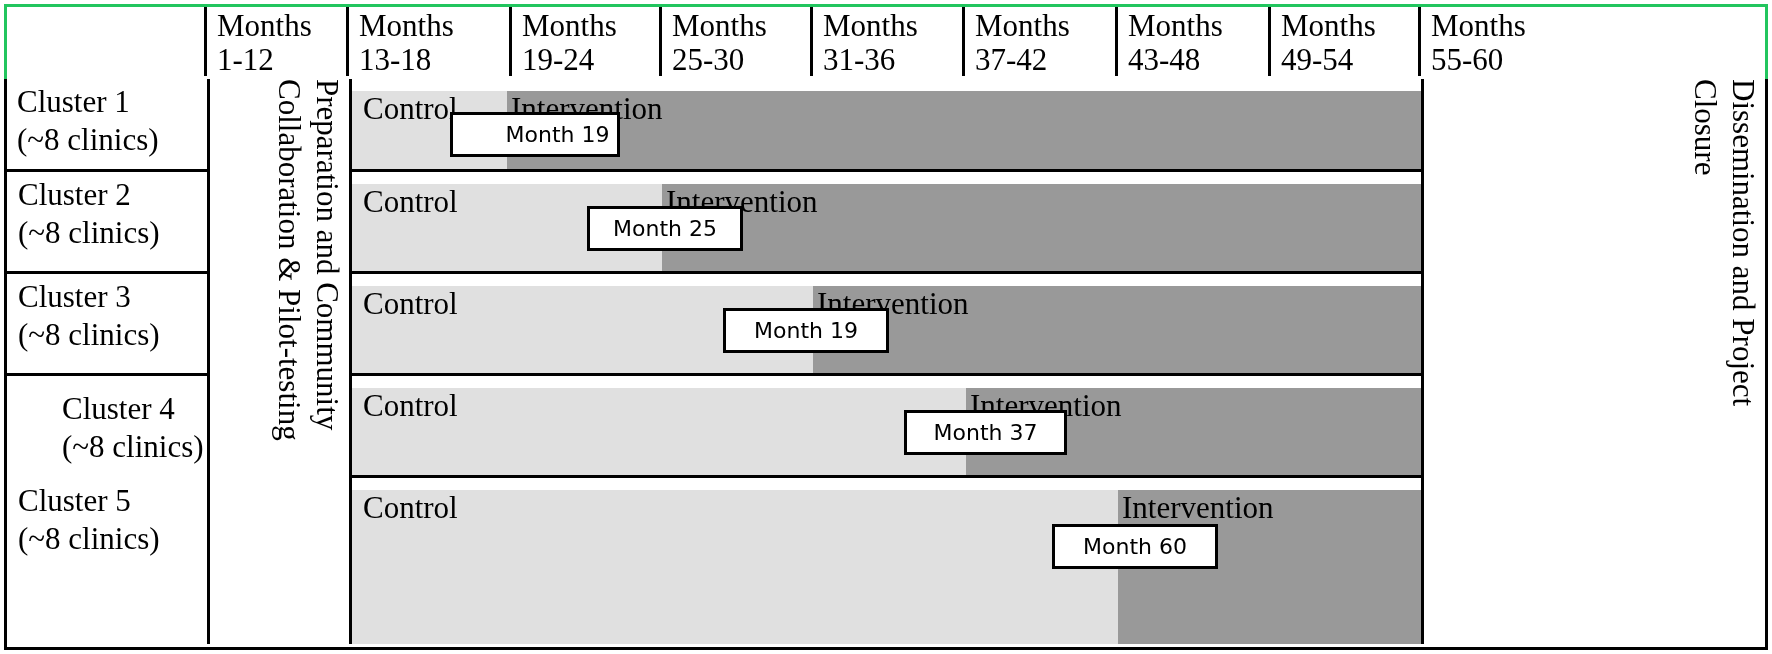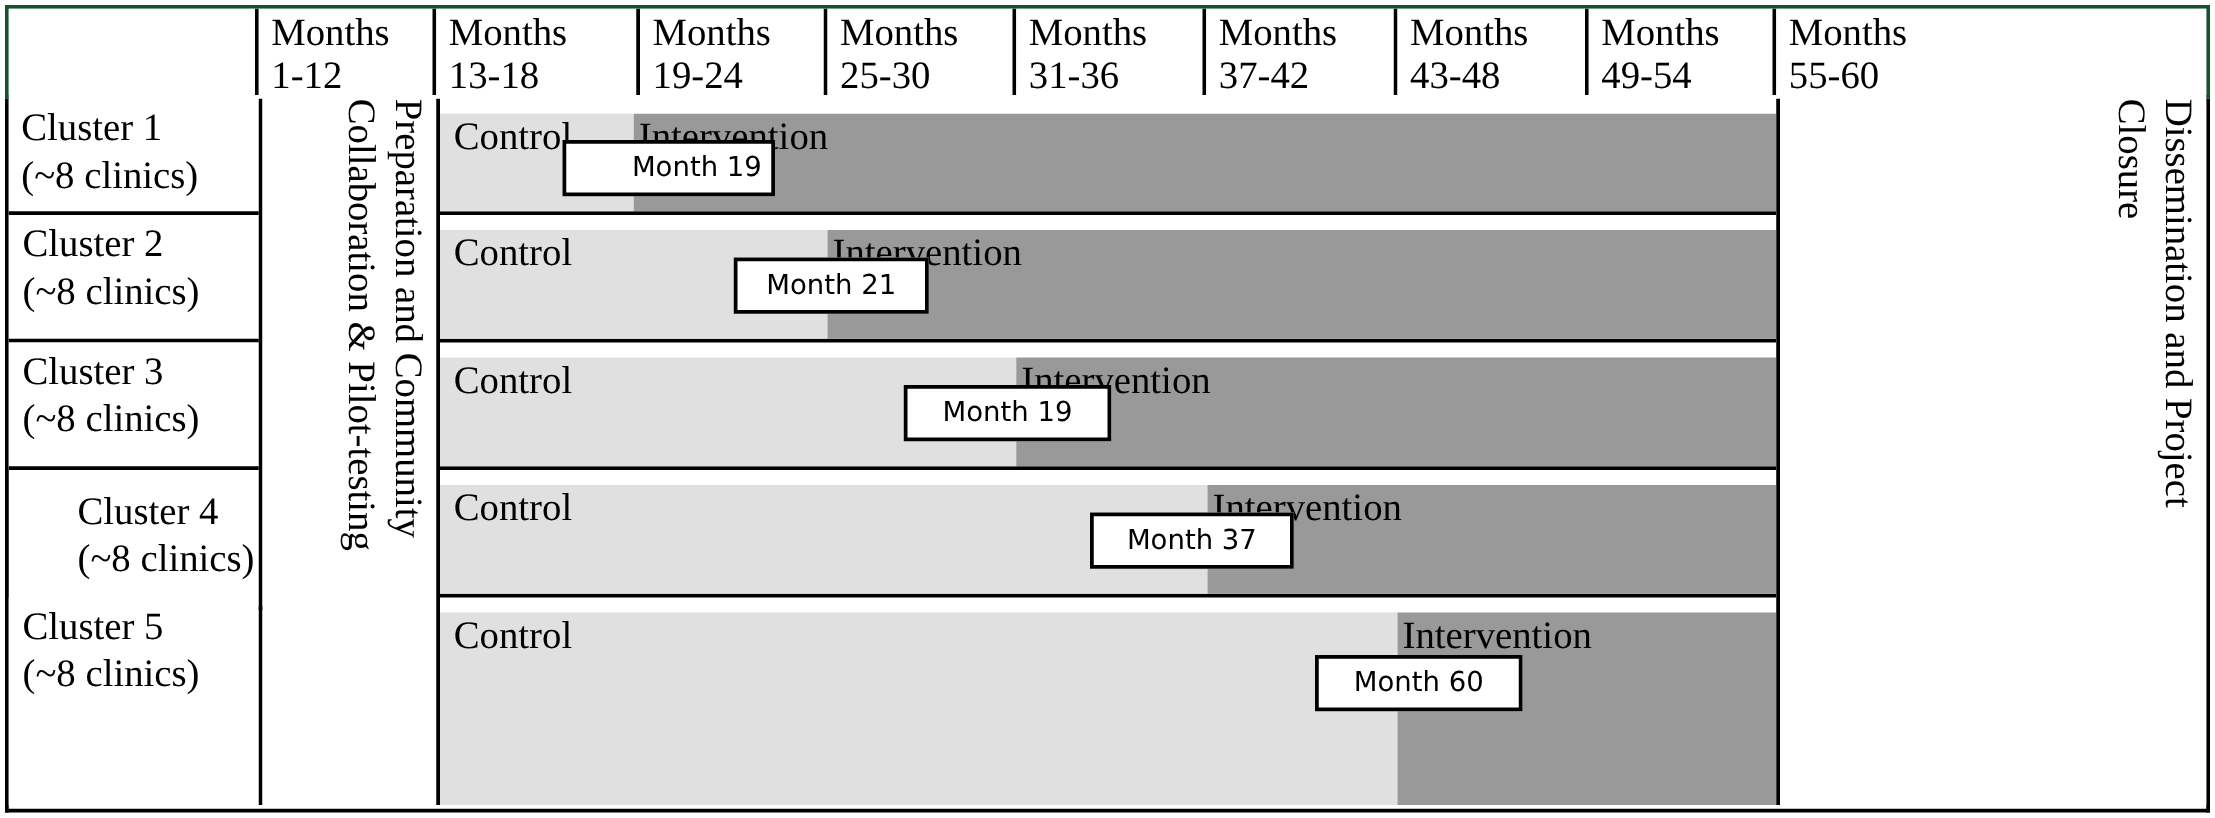--- a/index.html
+++ b/index.html
@@ -21,21 +21,21 @@
   }
 
   
   .header-band {
     position: absolute;
     left: 4px;
     top: 4px;
     width: 1764px;
     height: 97px;
     box-sizing: border-box;
-    border: 3px solid #14532d;
+    border: 3px solid #22c55e;
     background: #ffffff;
   }
   .hdr-cell {
     position: absolute;
     top: 0;
     height: 69px;
     box-sizing: border-box;
     background: #ffffff;
     border-right: 3px solid #000000;
     padding: 2px 0 0 10px;
@@ -223,41 +223,41 @@
         <div class="month-box" style="left:98px;top:33px;width:170px;height:45px;padding-left:45px;">Month 19</div>
       </div>
 
       <div class="sched-row" style="top:93px;height:102px;width:1069px;">
         <div class="seg seg-control" style="left:0px;width:310px;">
           <span class="seg-label">Control</span>
         </div>
         <div class="seg seg-intervention" style="left:310px;width:759px;">
           <span class="seg-label">Intervention</span>
         </div>
-        <div class="month-box" style="left:235px;top:34px;width:156px;height:45px;">Month 21</div>
+        <div class="month-box" style="left:235px;top:34px;width:156px;height:45px;">Month 25</div>
       </div>
 
       <div class="sched-row" style="top:195px;height:102px;width:1069px;">
         <div class="seg seg-control" style="left:0px;width:461px;">
           <span class="seg-label">Control</span>
         </div>
         <div class="seg seg-intervention" style="left:461px;width:608px;">
           <span class="seg-label">Intervention</span>
         </div>
         <div class="month-box" style="left:371px;top:34px;width:166px;height:45px;">Month 19</div>
       </div>
 
       <div class="sched-row" style="top:297px;height:102px;width:1069px;">
         <div class="seg seg-control" style="left:0px;width:614px;">
           <span class="seg-label">Control</span>
         </div>
         <div class="seg seg-intervention" style="left:614px;width:455px;">
           <span class="seg-label">Intervention</span>
         </div>
-        <div class="month-box" style="left:520px;top:34px;width:163px;height:45px;">Month 37</div>
+        <div class="month-box" style="left:552px;top:34px;width:163px;height:45px;">Month 37</div>
       </div>
 
       <div class="sched-row lastrow" style="top:399px;height:166px;width:1069px;">
         <div class="seg seg-control" style="left:0px;width:766px;">
           <span class="seg-label">Control</span>
         </div>
         <div class="seg seg-intervention" style="left:766px;width:303px;">
           <span class="seg-label">Intervention</span>
         </div>
         <div class="month-box" style="left:700px;top:46px;width:166px;height:45px;">Month 60</div>

